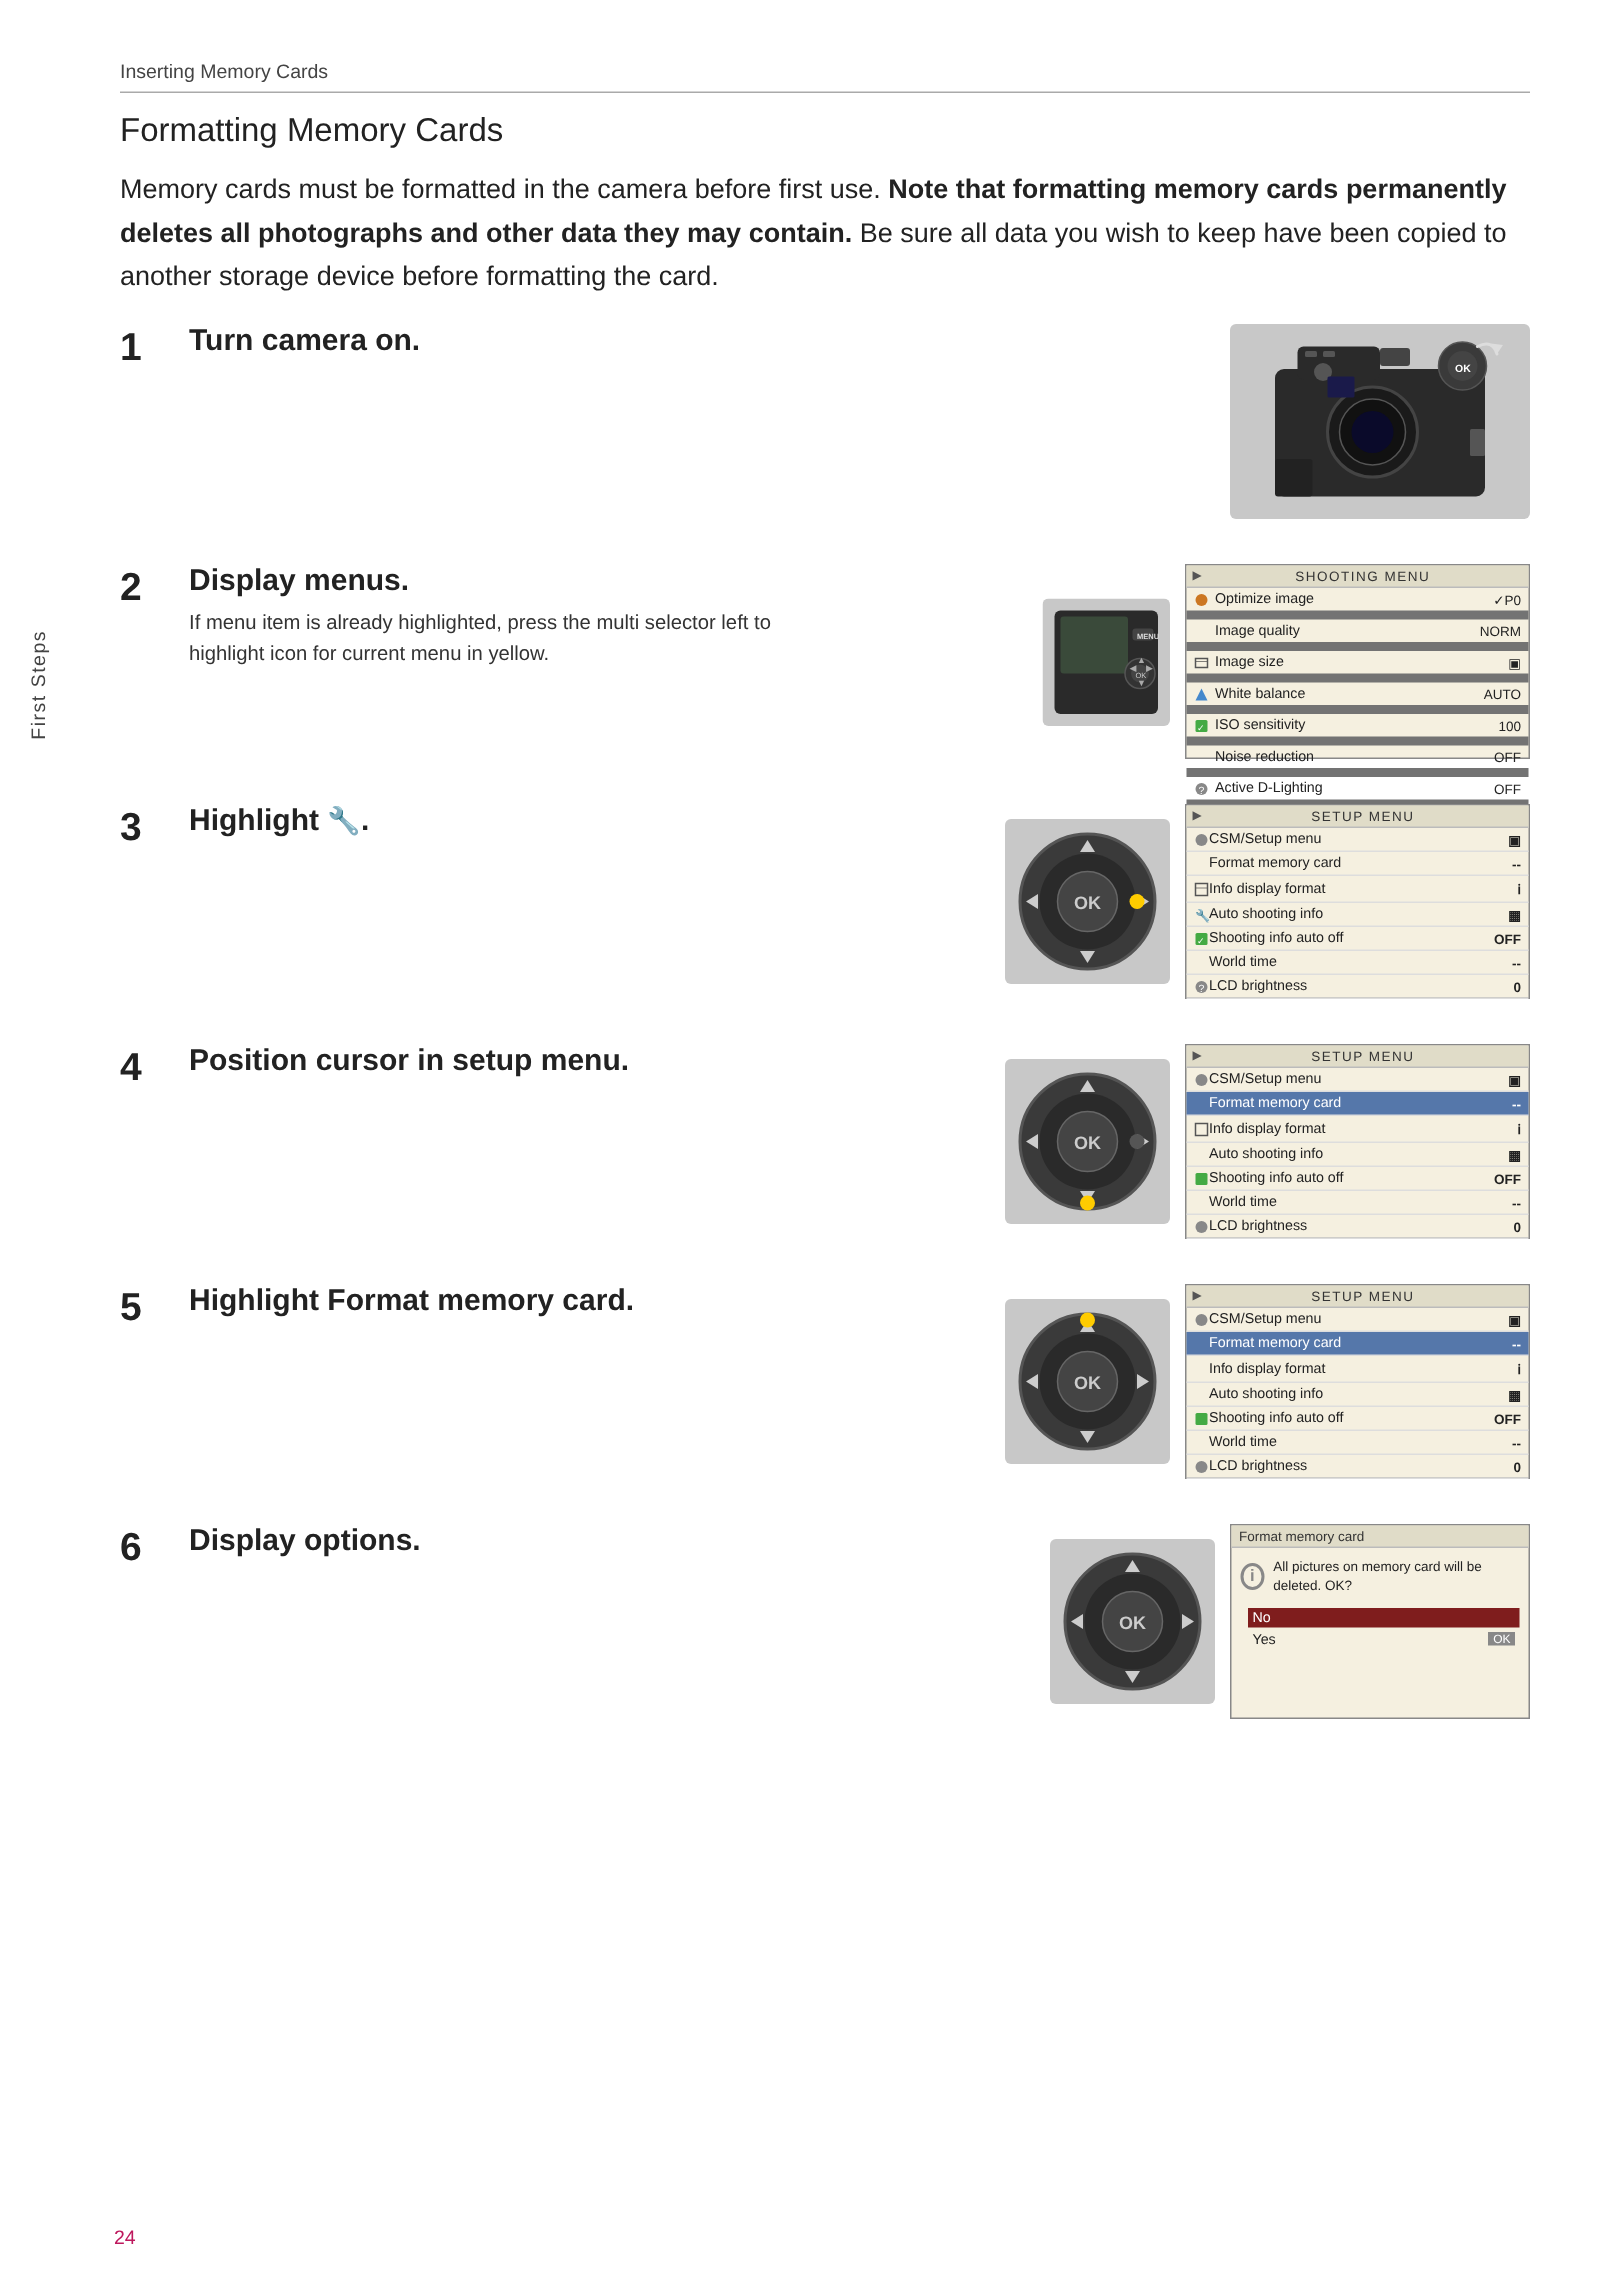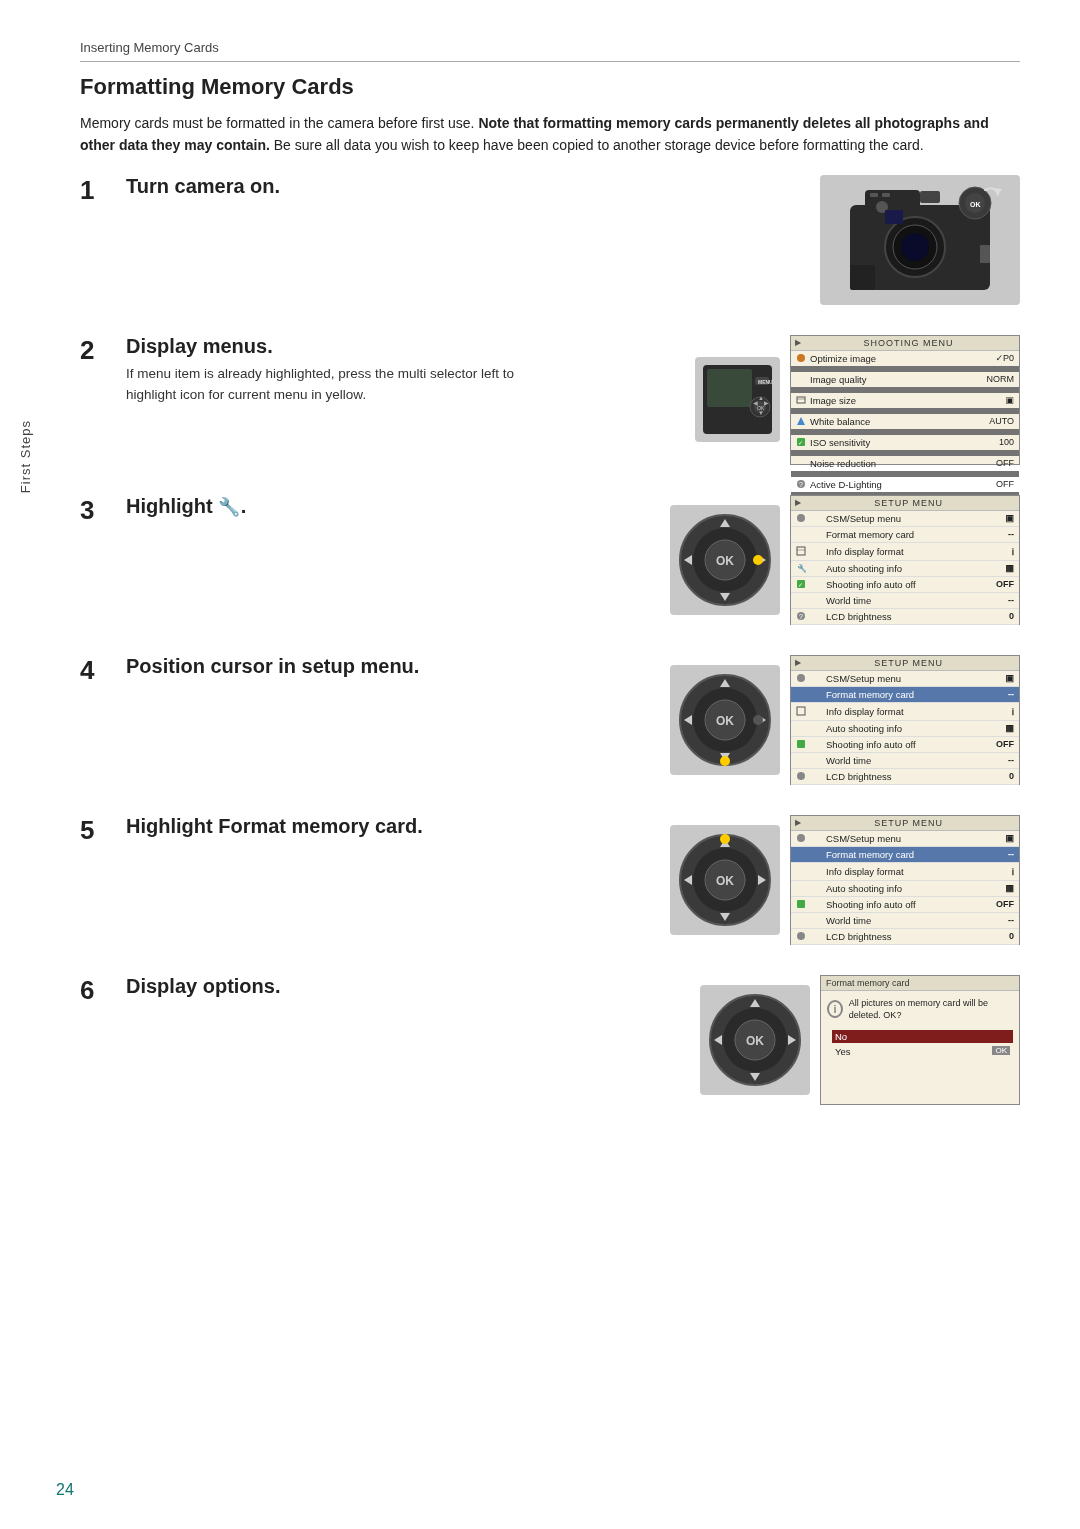--- a/index.html
+++ b/index.html
@@ -33,26 +33,26 @@
     .breadcrumb {
       font-size: 13px;
       color: #444;
       border-bottom: 1px solid #aaa;
       padding-bottom: 6px;
       margin-bottom: 12px;
     }
     
     .section-title {
       font-size: 22px;
-      font-weight: bold;
+      font-weight: normal;
       margin-bottom: 12px;
     }
     
     .intro-text {
-      font-size: 14px;
+      font-size: 18px;
       line-height: 1.6;
       margin-bottom: 18px;
     }
     .intro-text .bold {
       font-weight: bold;
     }
     
     .step {
       display: flex;
       align-items: flex-start;
@@ -85,23 +85,23 @@
     .step-images {
       display: flex;
       align-items: center;
       gap: 8px;
       flex-shrink: 0;
     }
     
     .page-number {
       position: absolute;
       bottom: 30px;
-      left: 56px;
-      font-size: 16px;
-      color: #0f766e;
+      left: 76px;
+      font-size: 13px;
+      color: #be185d;
     }
     
     .ok-svg {
       width: 110px;
       height: 110px;
     }
     
     .shoot-menu {
       width: 230px;
       height: 130px;
@@ -151,21 +151,21 @@
       text-transform: uppercase;
       border-bottom: 1px solid #bbb;
       color: #333;
     }
     .setup-row {
       display: flex;
       align-items: center;
       padding: 2px 5px;
       font-size: 9.5px;
       border-bottom: 1px solid #ddd;
-      gap: 20px;
+      gap: 0;
     }
     .setup-row.highlighted {
       background: #5577aa;
       color: #fff;
     }
     .setup-row .s-icon { width: 10px; height: 10px; flex-shrink: 0; }
     .setup-row .s-label { flex: 1; }
     .setup-row .s-value { font-size: 9px; font-weight: bold; }
     
     .format-dialog {

